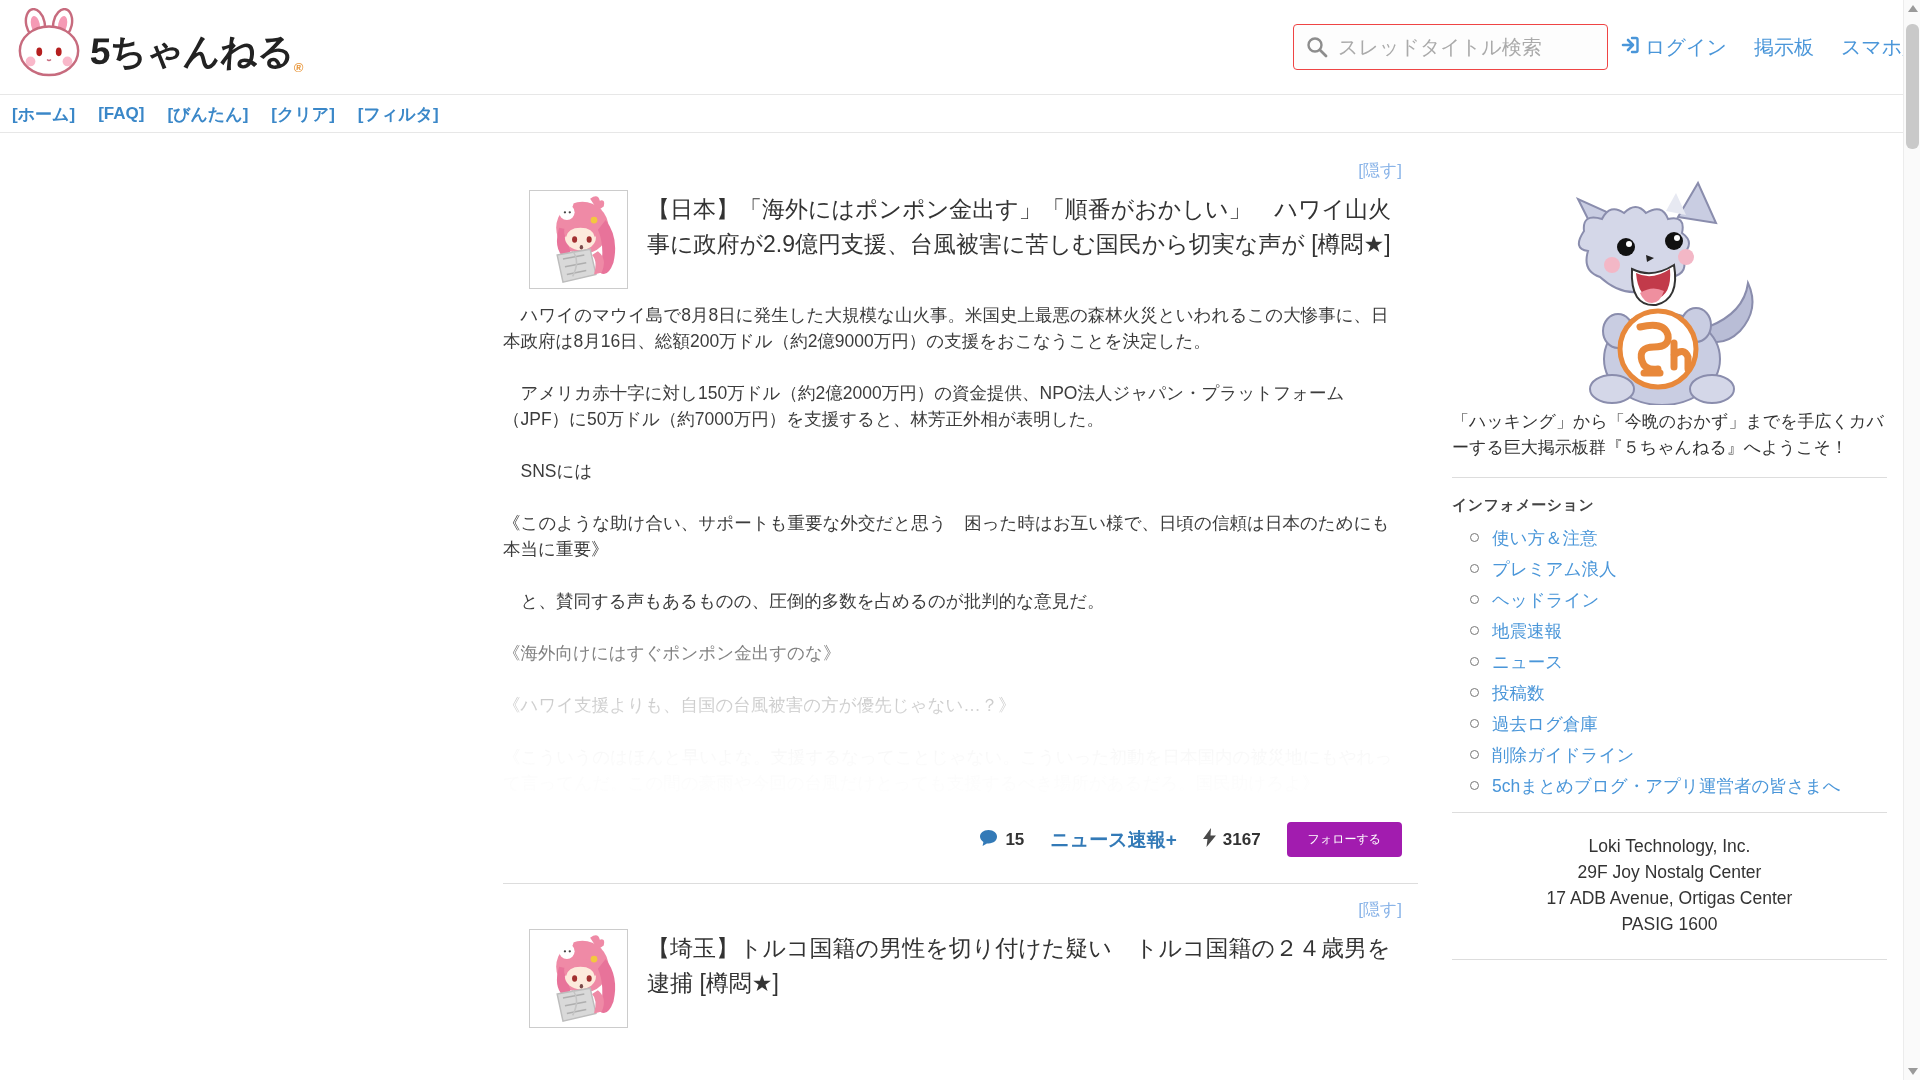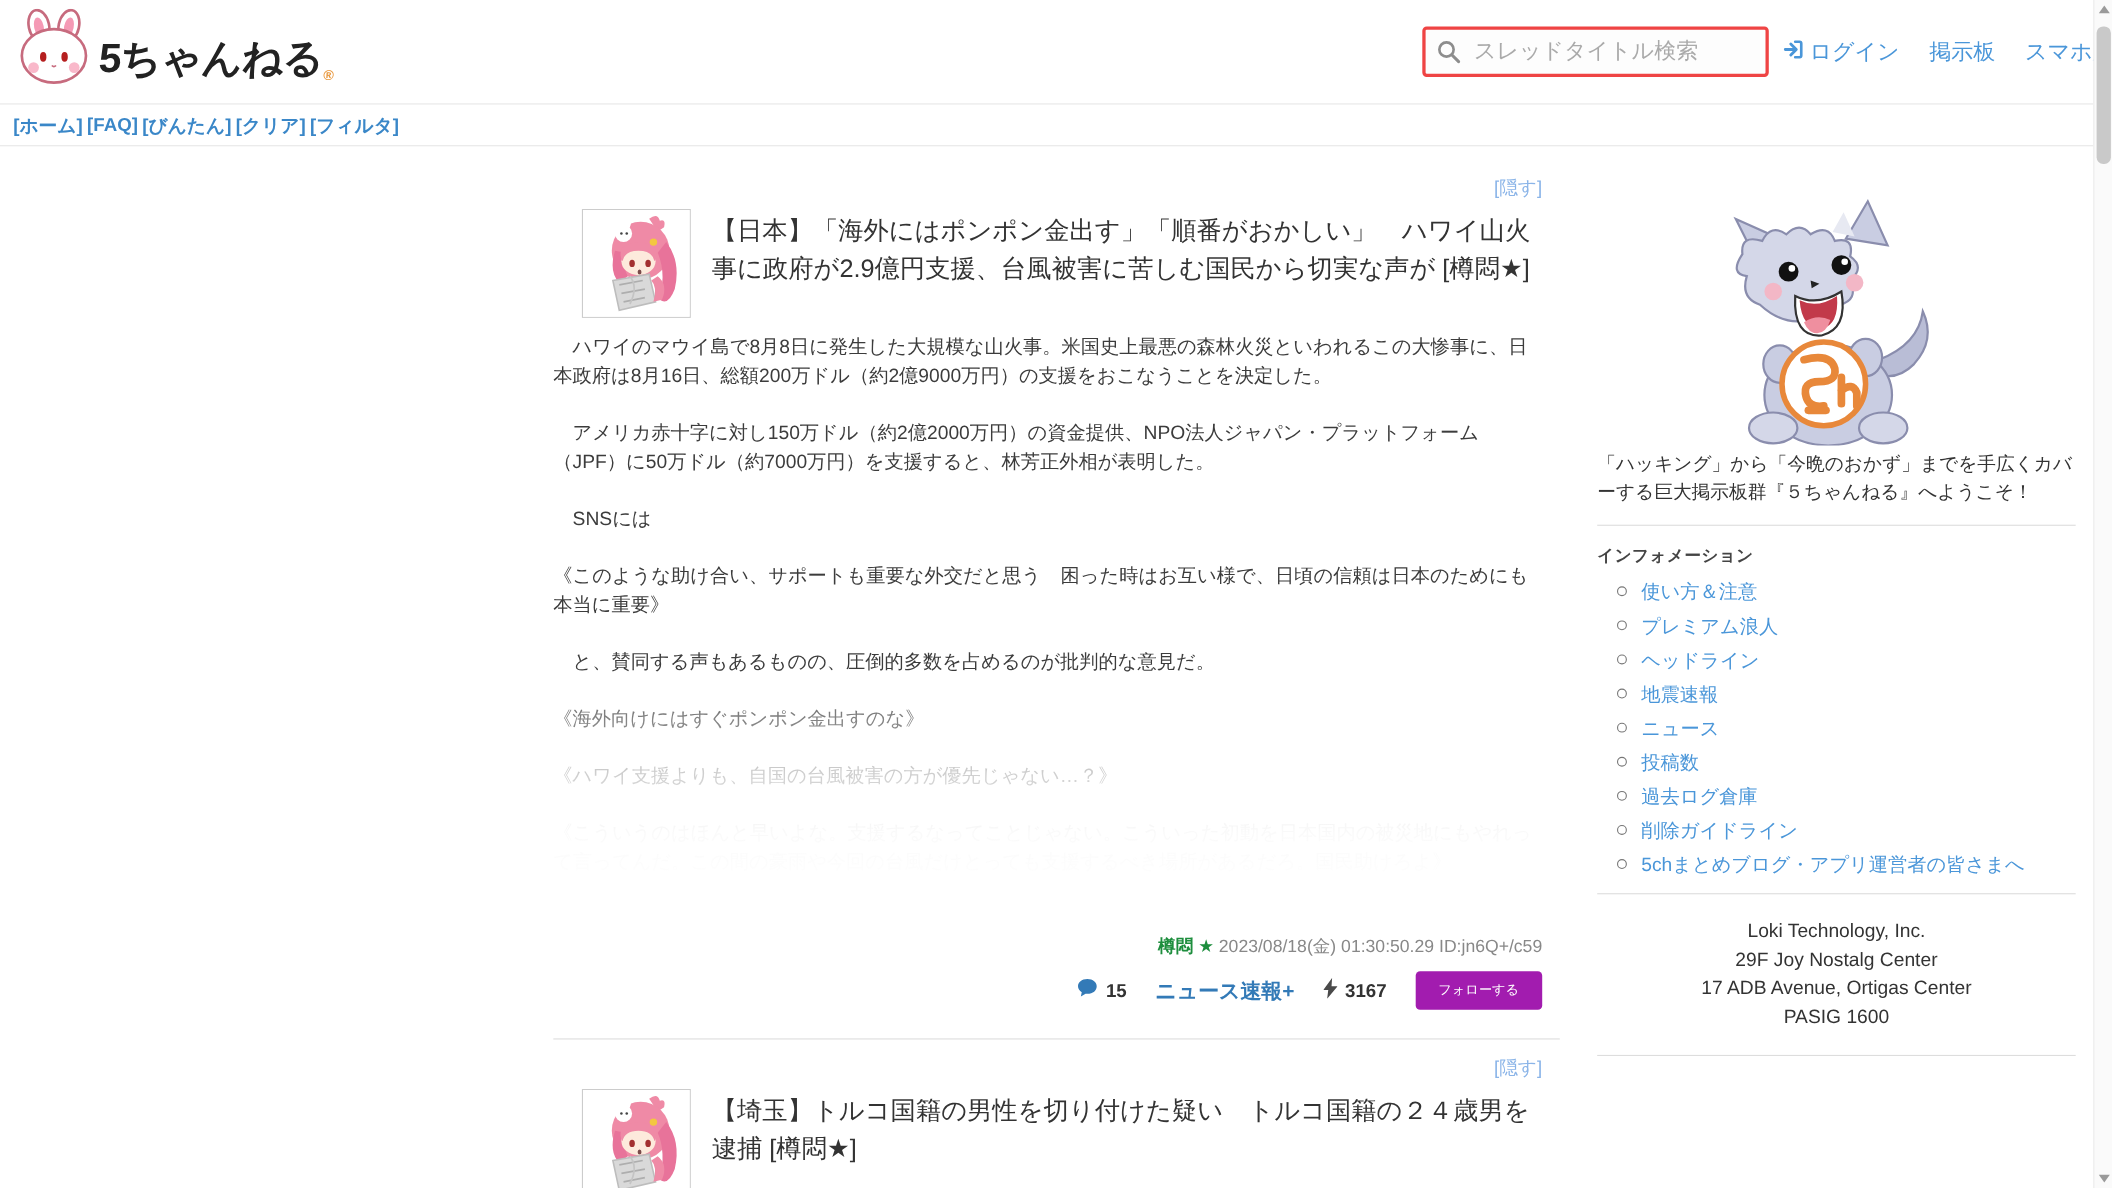--- a/index.html
+++ b/index.html
@@ -20,33 +20,33 @@
     background:#c9c9c9; border-radius:6px; }
 
   
   .header { position:absolute; top:0; left:0; width:1903px; height:95px;
     border-bottom:1px solid #e7e7e7; background:#fff; }
   .brand { position:absolute; left:14px; top:8px; display:flex; align-items:center; cursor:pointer; }
   .brand-text { font-size:37px; font-weight:bold; color:#222; transform:skewX(-4deg);
     letter-spacing:-1px; margin-left:6px; margin-top:14px; }
   .brand-reg { font-size:13px; color:#e8963a; vertical-align:sub; margin-left:1px; }
   .search-wrap { position:absolute; left:1293px; top:24px; width:315px; height:46px; }
-  .search-input { width:100%; height:100%; border:3px solid #ef4444; border-radius:4px;
+  .search-input { width:100%; height:100%; border:1px solid #ef4444; border-radius:4px;
     background:#fdfdfd; padding:0 14px 0 44px; font-size:20px; color:#444;
     font-family:"Liberation Sans","DejaVu Sans",sans-serif; outline:none; }
   .search-input::placeholder { color:#aaa; }
   .search-icon { position:absolute; left:13px; top:12px; }
   .header-links { position:absolute; left:1620px; top:0; height:95px; display:flex;
     align-items:center; gap:27px; }
   .hlink { color:#4a96d9; font-size:20px; text-decoration:none; cursor:pointer; display:flex;
     align-items:center; gap:5px; white-space:nowrap; }
 
   
   .navbar { position:absolute; top:96px; left:0; width:1903px; height:37px;
-    border-bottom:1px solid #e7e7e7; display:flex; align-items:center; padding-left:12px; gap:4px; }
+    border-bottom:1px solid #e7e7e7; display:flex; align-items:center; padding-left:12px; gap:23px; }
   .nav-item { color:#3a87c8; font-weight:bold; font-size:17px; text-decoration:none; cursor:pointer; }
 
   
   .main { position:absolute; left:503px; top:133px; width:915px; }
   .hide-row { text-align:right; padding-right:16px; }
   .hide-link { color:#8ab4e8; font-size:17px; text-decoration:none; cursor:pointer; }
   .post1-hide { margin-top:26px; }
   .post-head { display:flex; margin-top:8px; padding:0 16px 0 26px; }
   .avatar { width:99px; height:99px; border:1px solid #ccc; background:#fff; flex:0 0 auto; }
   .post-title { margin-left:19px; font-size:23px; line-height:35px; color:#333; padding-top:2px; }
@@ -176,26 +176,20 @@
     <div class="post-body body-clip">
       <p>　ハワイのマウイ島で8月8日に発生した大規模な山火事。米国史上最悪の森林火災といわれるこの大惨事に、日本政府は8月16日、総額200万ドル（約2億9000万円）の支援をおこなうことを決定した。</p>
       <p>　アメリカ赤十字に対し150万ドル（約2億2000万円）の資金提供、NPO法人ジャパン・プラットフォーム（JPF）に50万ドル（約7000万円）を支援すると、林芳正外相が表明した。</p>
       <p>　SNSには</p>
       <p>《このような助け合い、サポートも重要な外交だと思う　困った時はお互い様で、日頃の信頼は日本のためにも本当に重要》</p>
       <p>　と、賛同する声もあるものの、圧倒的多数を占めるのが批判的な意見だ。</p>
       <p class="fade1">《海外向けにはすぐポンポン金出すのな》</p>
       <p class="fade2">《ハワイ支援よりも、自国の台風被害の方が優先じゃない…？》</p>
       <p class="fade3">《こういうのはほんと早いよな。支援するなってことじゃない。こういった初動を日本国内の被災地にもやれって言ってんだ。この間の豪雨や今回の台風だけとっても支援するべき場所があるだろ。国民助けろよ》</p>
     </div>
-    <div class="post-meta">
-      <span class="author">樽悶</span>
-      <span class="star">★</span>
-      <span>2023/08/18(金) 01:30:50.29</span>
-      <span>ID:jn6Q+/c59</span>
-    </div>
     <div class="post-actions">
       <span class="stat">
         <span>
           <svg width="19" height="18" viewBox="0 0 19 18">
             <path d="M9.5 1 C4.3 1 1 4 1 7.6 c0 2.2 1.3 4.1 3.4 5.4 L3.6 17 l4.3 -2.6 c.5 .1 1 .1 1.6 .1 c5.2 0 8.5 -3 8.5 -6.9 C18 4 14.7 1 9.5 1z" fill="#337ab7"></path>
           </svg>
         </span>
         <span class="stat-num">15</span>
       </span>
       <a class="board-link">ニュース速報+</a>

